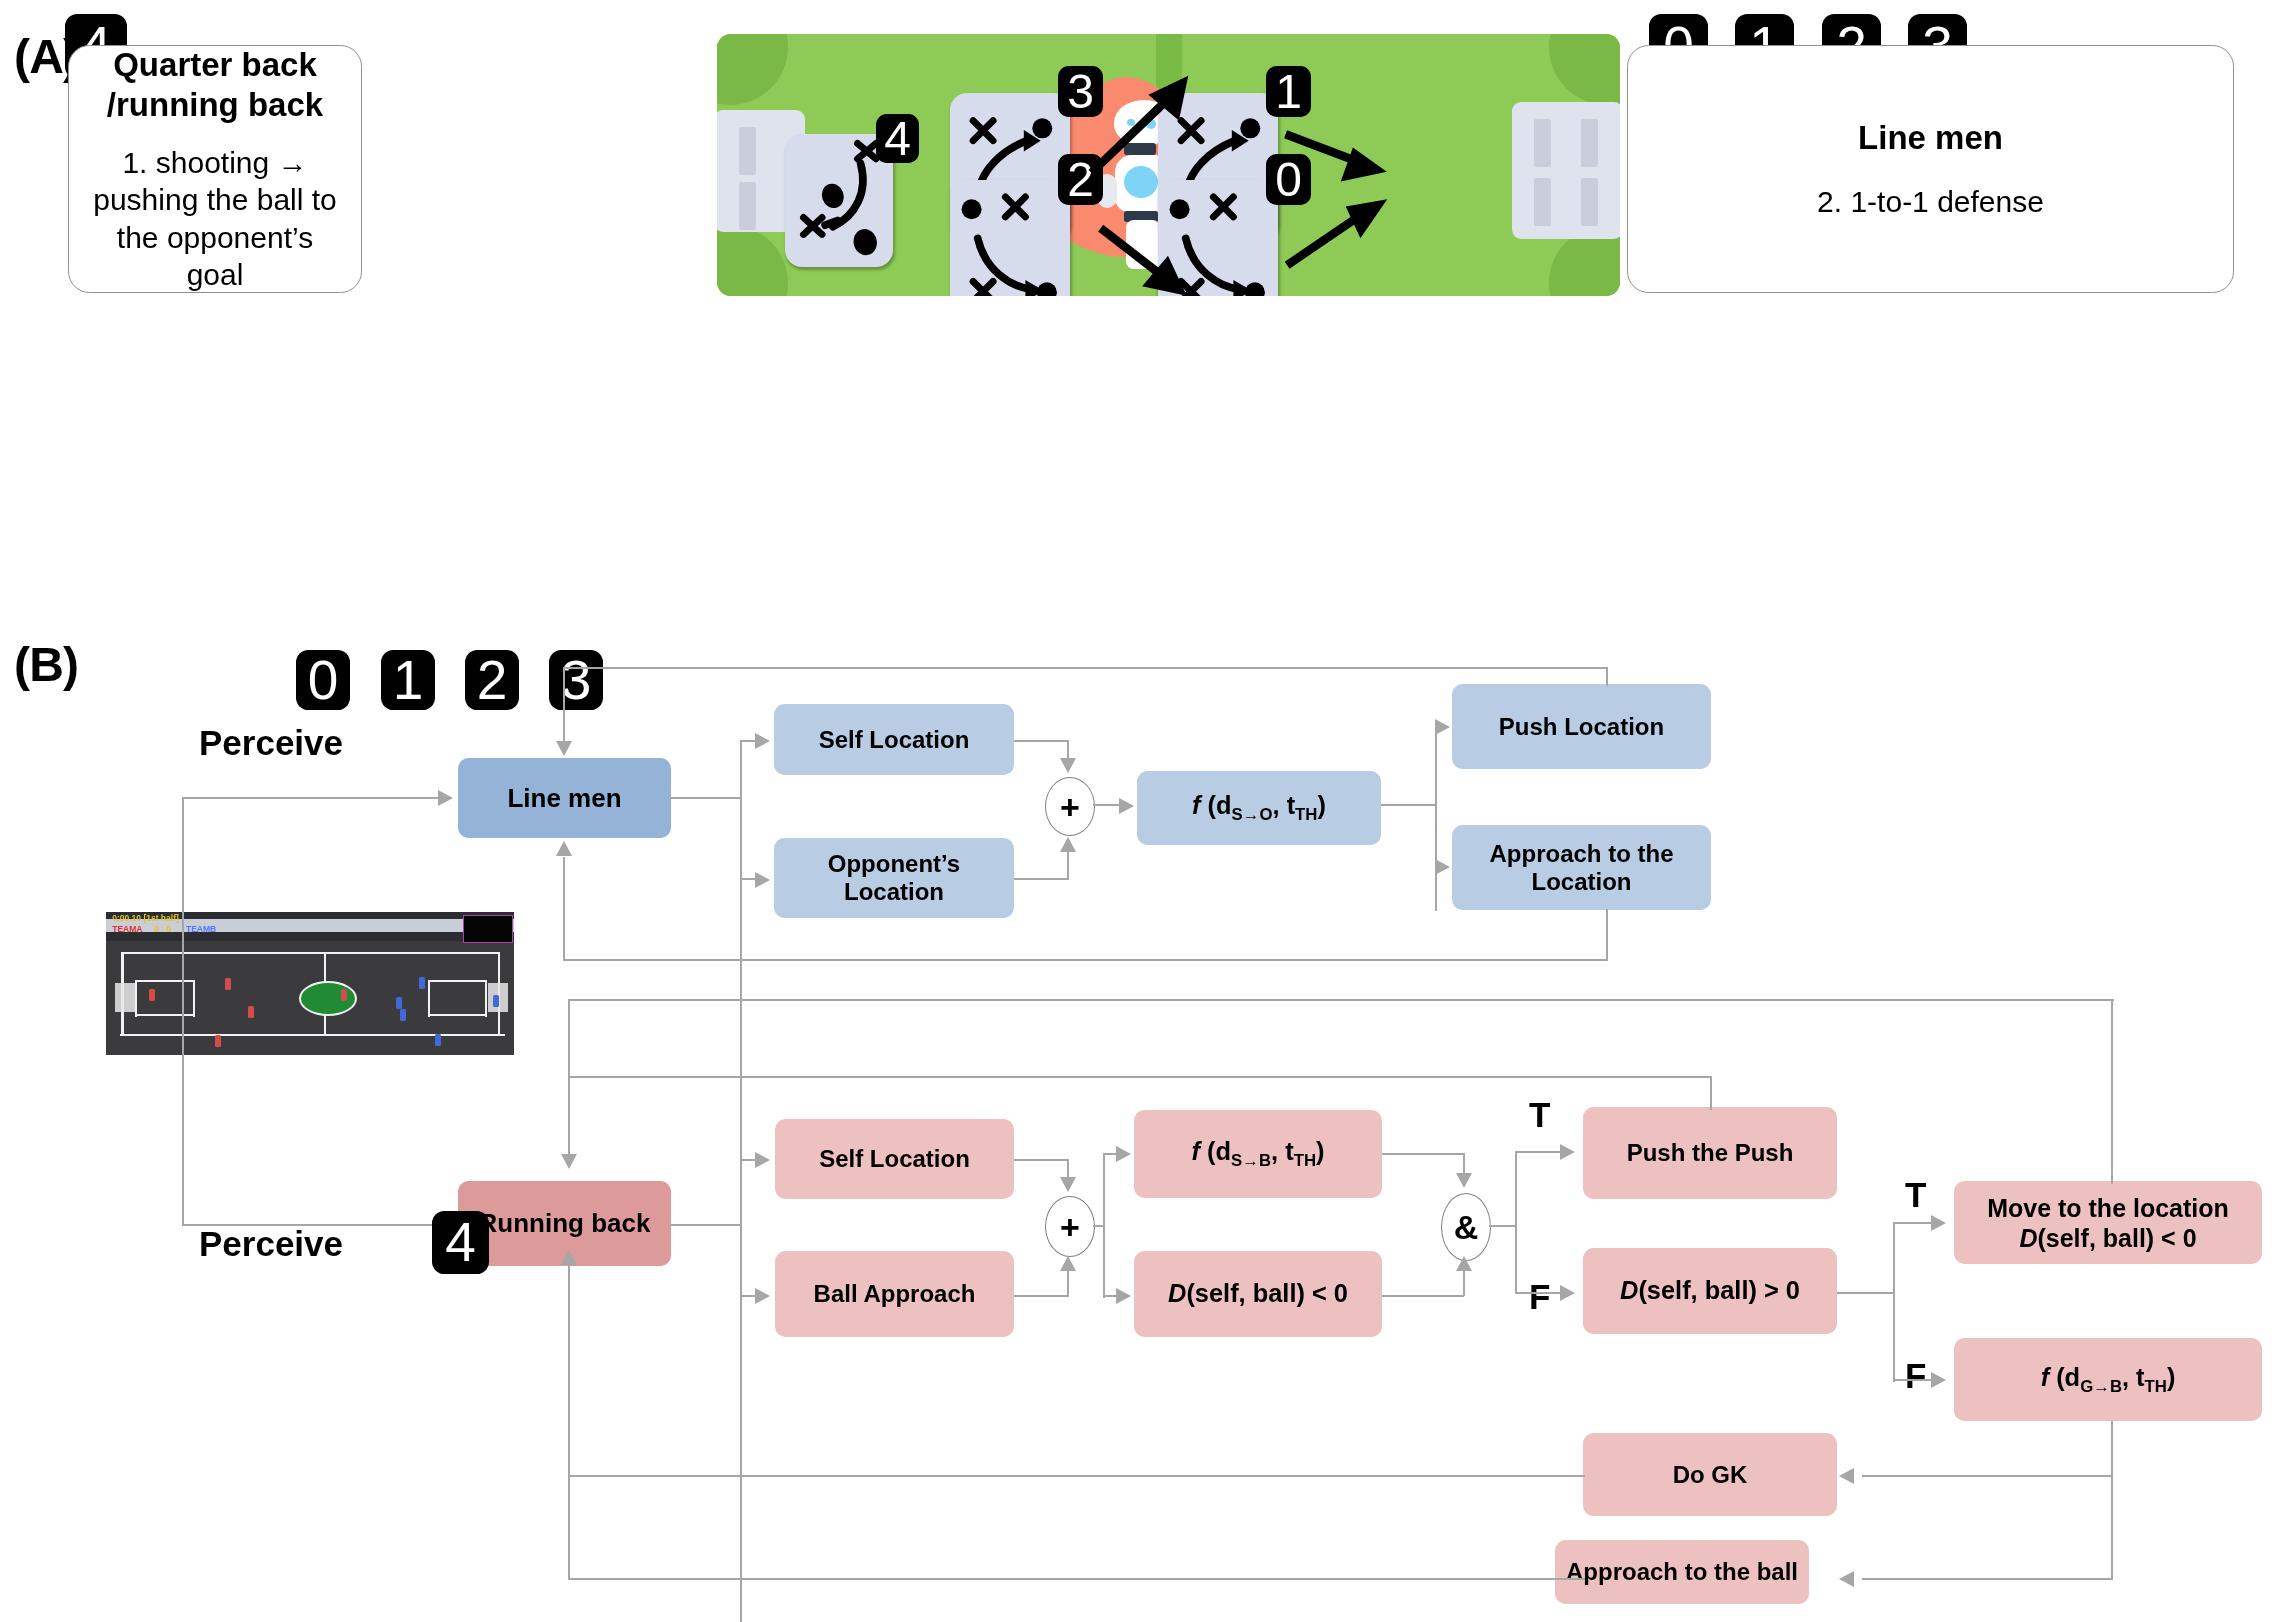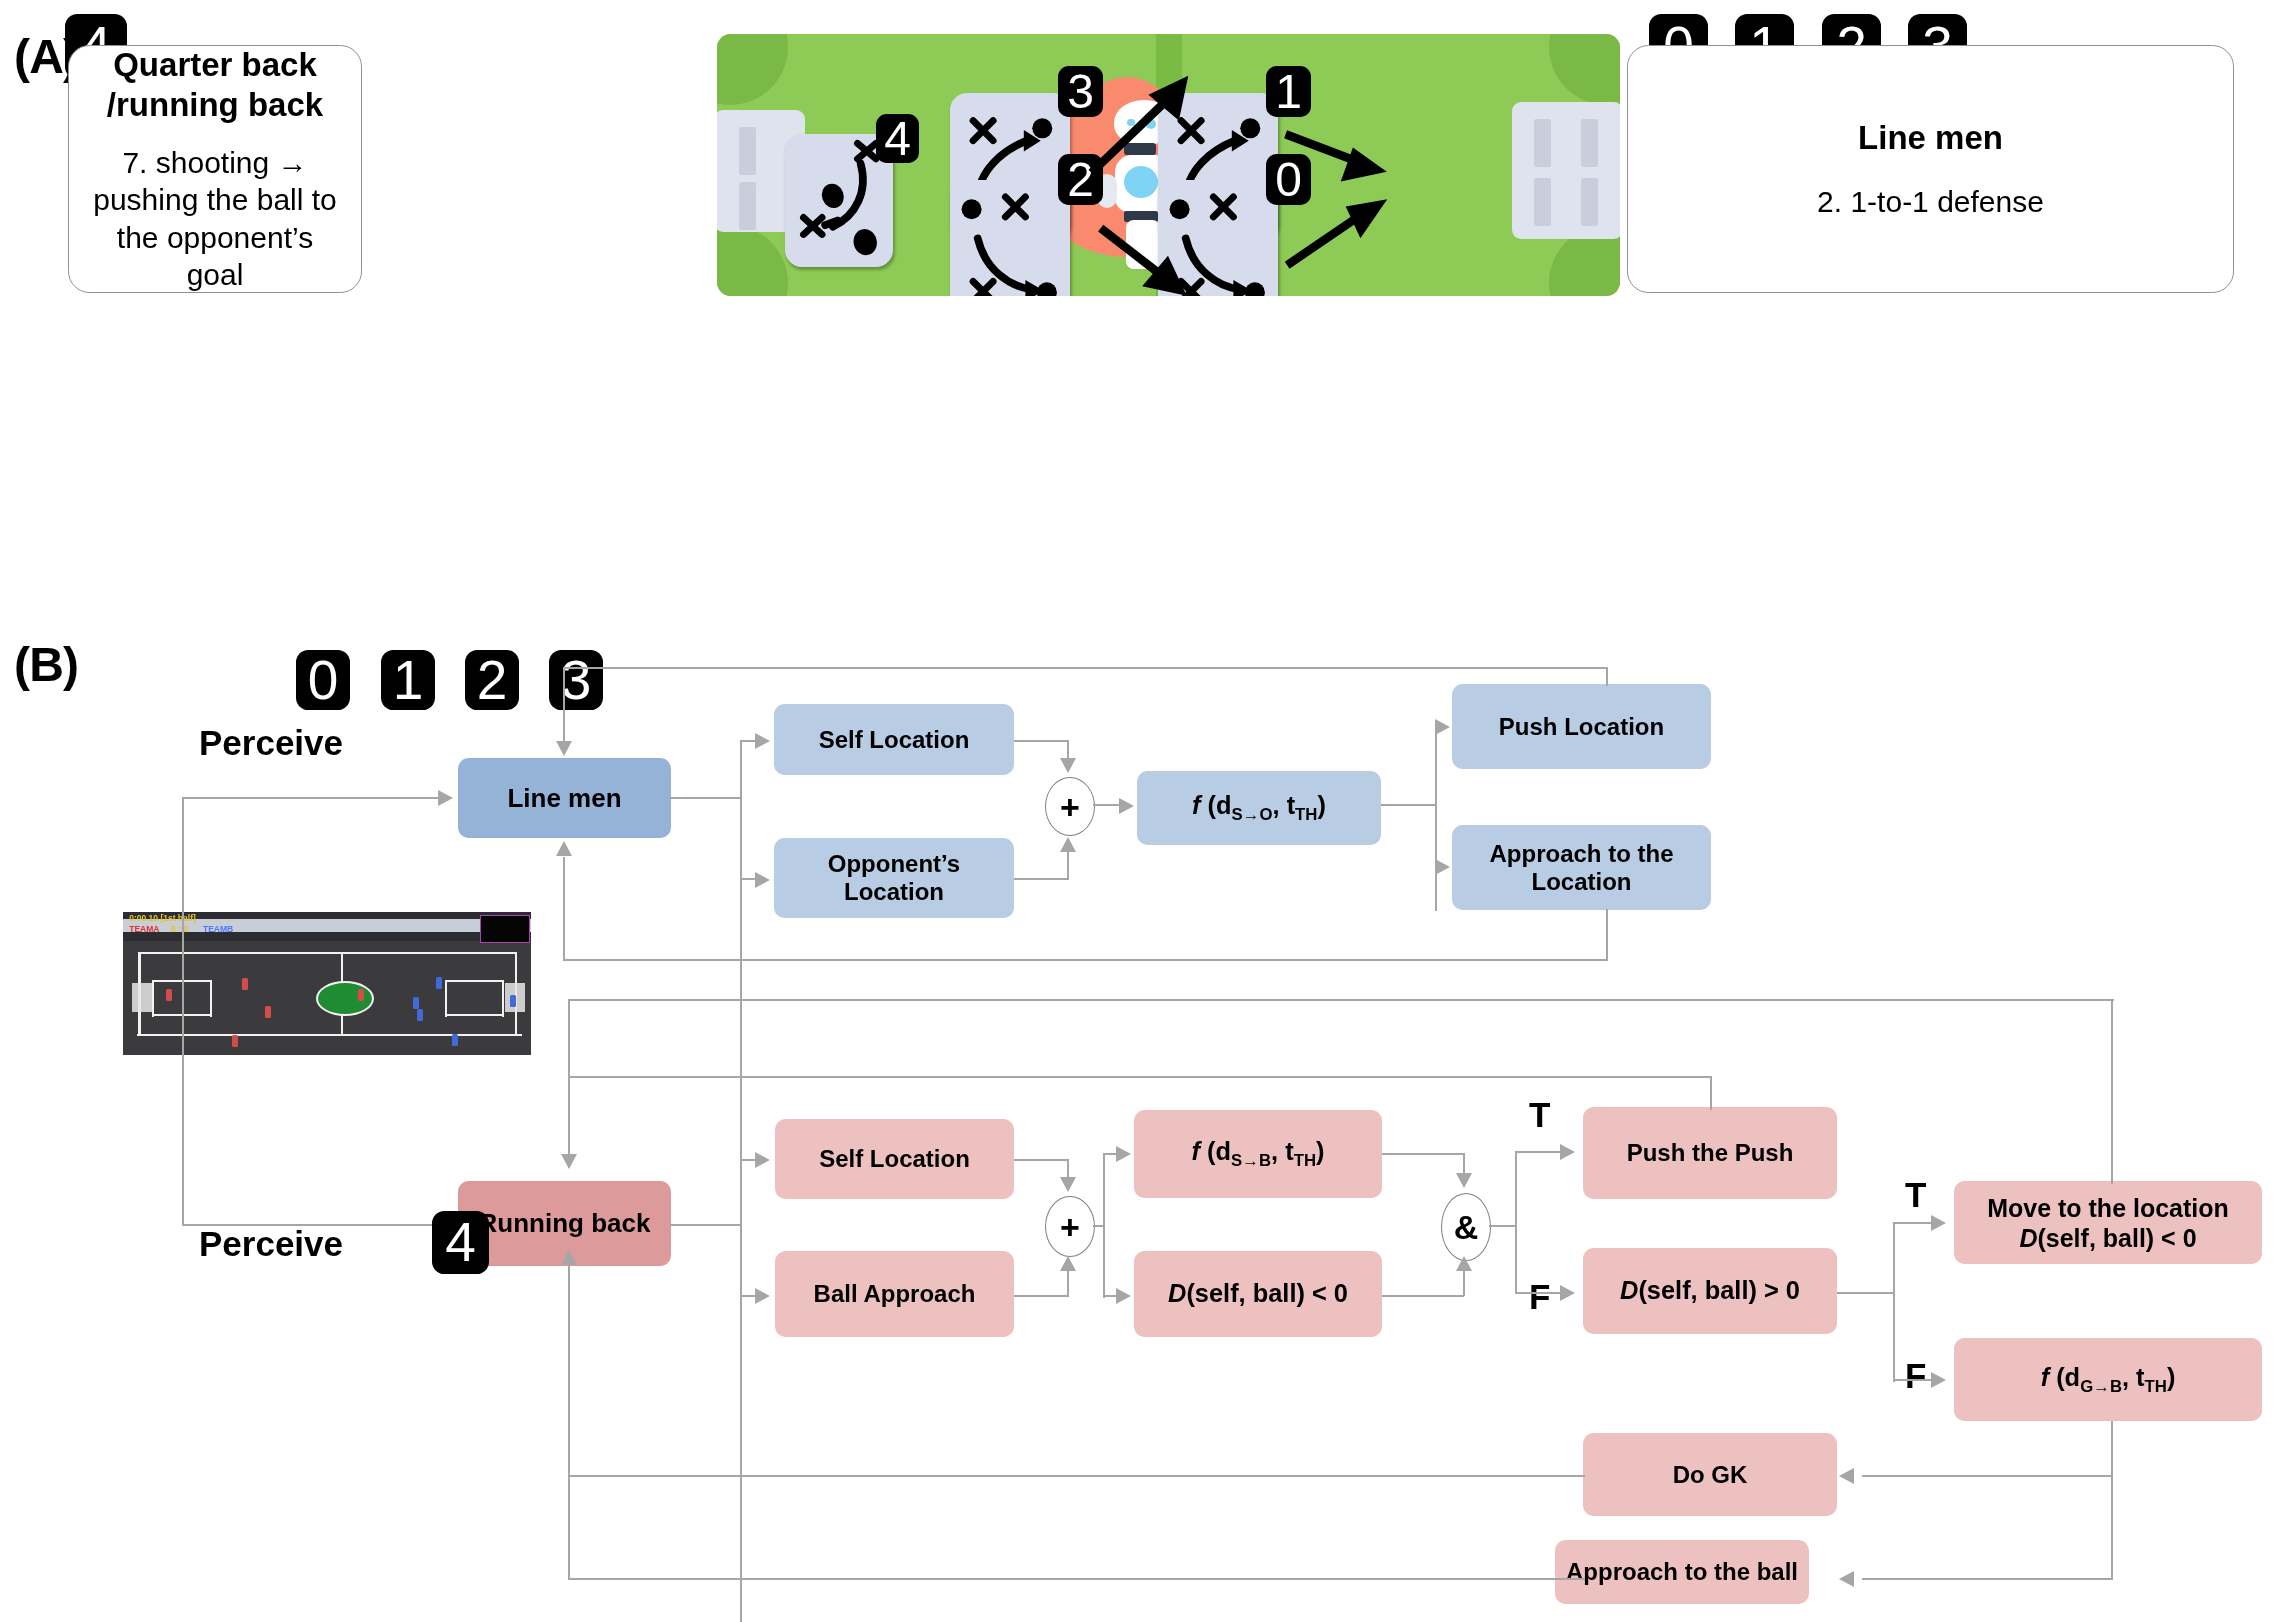--- a/index.html
+++ b/index.html
@@ -85,21 +85,21 @@
   .arrow.down{border-top:15.4px solid #a6a6a6;border-left:8.5px solid transparent;border-right:8.5px solid transparent;}
   .arrow.up{border-bottom:15.4px solid #a6a6a6;border-left:8.5px solid transparent;border-right:8.5px solid transparent;}
 
   .perceive{position:absolute;font-size:35px;font-weight:bold;color:#000;}
   .tf{position:absolute;font-size:35px;font-weight:bold;color:#000;line-height:1;}
 
   .sub{font-size:0.66em;vertical-align:sub;}
   .ital{font-style:italic;}
 
   
-  .sim{position:absolute;overflow:hidden;background:#3a3a3a;margin-left:17px;}
+  .sim{position:absolute;overflow:hidden;background:#3a3a3a;}
   .sim .sky{position:absolute;left:0;right:0;top:0;background:#c8cdd6;}
   .sim .darkband{position:absolute;left:0;right:0;background:#2b2d33;}
   .sim .turf{position:absolute;left:0;right:0;bottom:0;background:#3b3b3d;}
   .sim .line{position:absolute;background:#f2f2f2;}
   .sim .circle{position:absolute;border-radius:50%;background:#1f8b33;border:2.3px solid #f2f2f2;}
   .sim .plyR{position:absolute;background:#d34b4b;border-radius:1.5px;}
   .sim .plyB{position:absolute;background:#4169d8;border-radius:1.5px;}
   .sim .goalnet{position:absolute;background:#e8e8e8;opacity:.85;}
   .sim .mini{position:absolute;background:#050505;border:1.5px solid #b03fb0;}
   .sim .hud1{position:absolute;font-size:8.5px;font-weight:bold;color:#e8c41a;font-family:"Liberation Sans",sans-serif;white-space:nowrap;}
@@ -107,21 +107,21 @@
 </style>
 </head>
 <body>
 
 <div class="abs panel-letter" style="left:14px;top:29px;">(A)</div>
 
 <div class="abs numtile" style="left:65px;top:14px;width:62px;height:65px;">4</div>
 
 <div class="abs infocard" style="left:68px;top:45px;width:294px;height:248px;padding:0 17px;">
   <h3>Quarter back /running back</h3>
-  <p>7. shooting → pushing the ball to the opponent’s goal</p>
+  <p>1. shooting → pushing the ball to the opponent’s goal</p>
 </div>
 
 <div class="abs numtile" style="left:1649px;top:14px;width:59px;height:65px;">0</div>
 <div class="abs numtile" style="left:1735px;top:14px;width:59px;height:65px;">1</div>
 <div class="abs numtile" style="left:1822px;top:14px;width:59px;height:65px;">2</div>
 <div class="abs numtile" style="left:1908px;top:14px;width:59px;height:65px;">3</div>
 
 <div class="abs infocard" style="left:1627px;top:45px;width:607px;height:248px;padding:0 69px;">
   <h3 style="margin-bottom:26px;">Line men</h3>
   <p>2. 1-to-1 defense</p>

